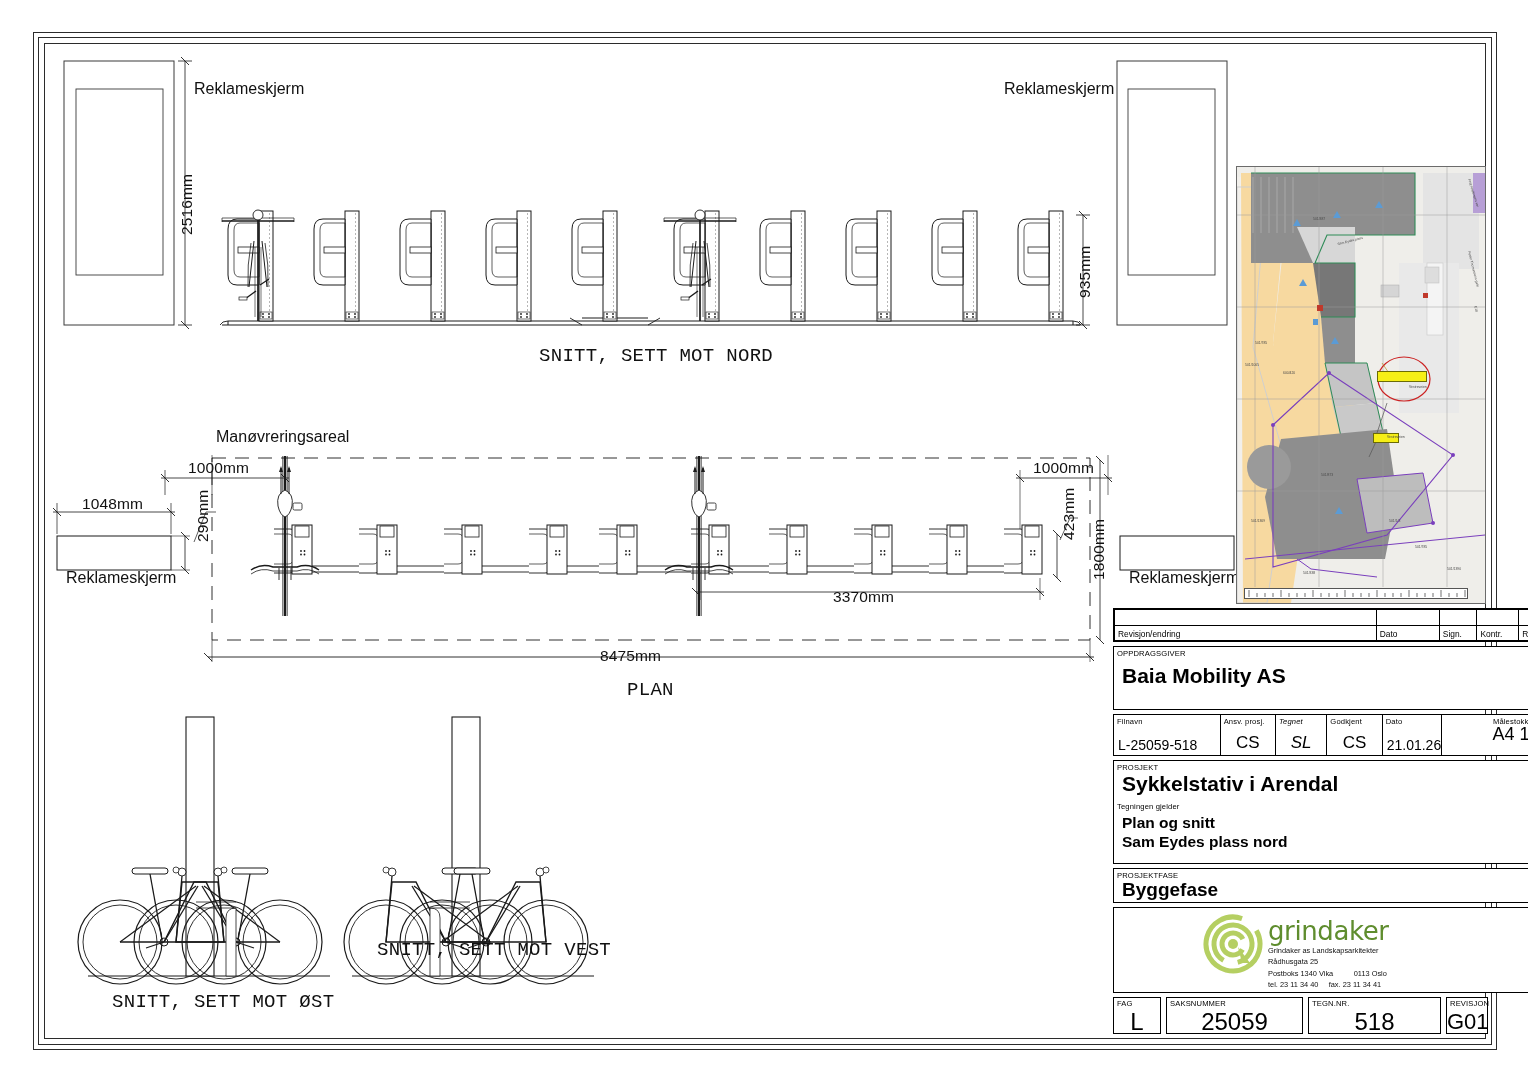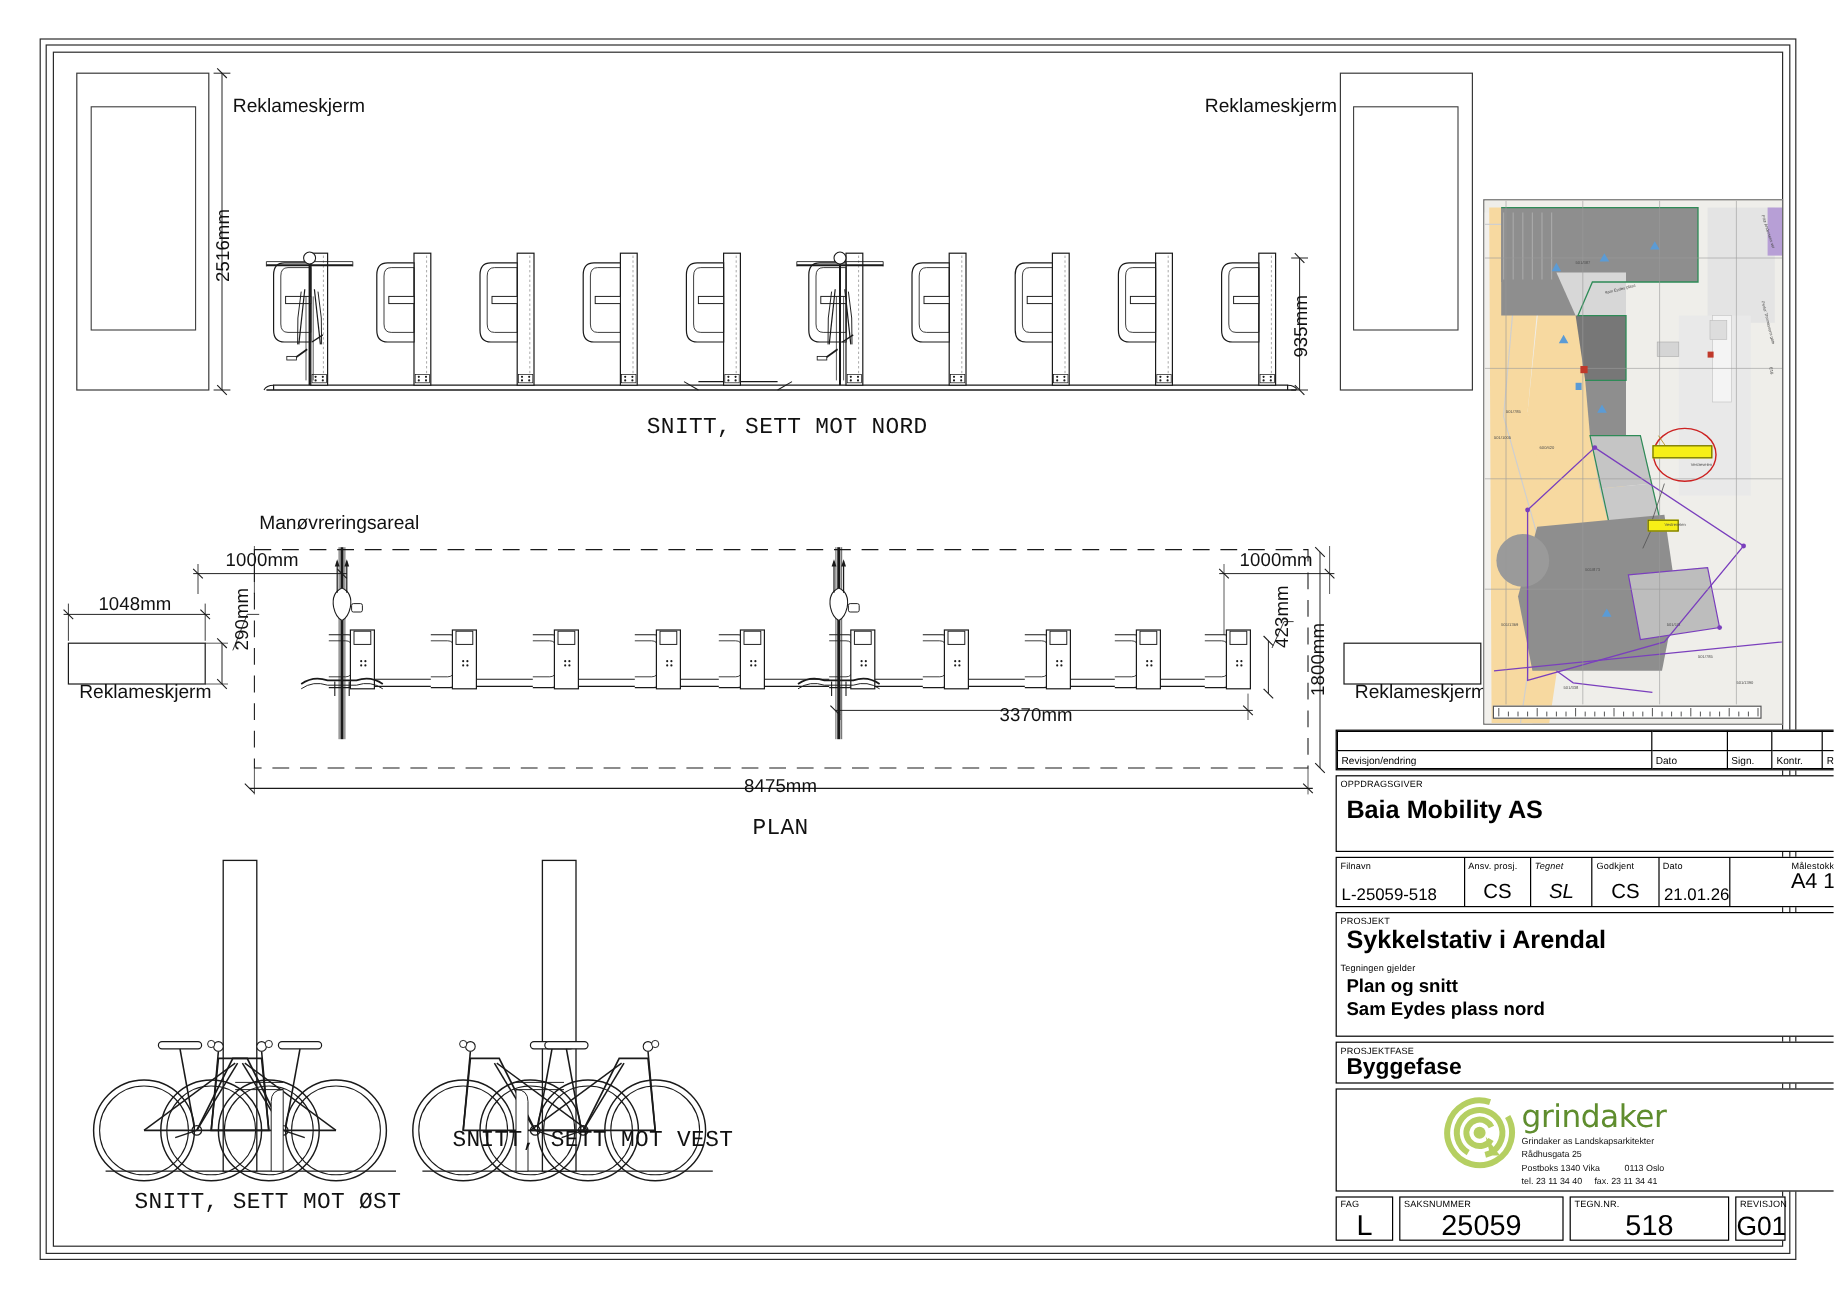--- a/index.html
+++ b/index.html
@@ -389,21 +389,21 @@
   <div class="lbl dim" style="left:1033px;top:459px;">1000mm</div>
   <div class="lbl dim" style="left:82px;top:495px;">1048mm</div>
   <div class="lbl dim dimv" style="left:194px;top:542px;">290mm</div>
   <div class="lbl dim dimv" style="left:1060px;top:540px;">423mm</div>
   <div class="lbl dim dimv" style="left:1090px;top:580px;">1800mm</div>
 
   <div class="lbl note" style="left:66px;top:569px;">Reklameskjerm</div>
   <div class="lbl note" style="left:1129px;top:569px;">Reklameskjerm</div>
 
   <div class="lbl dim" style="left:833px;top:588px;">3370mm</div>
-  <div class="lbl dim" style="left:620px;top:647px;">8475mm</div>
+  <div class="lbl dim" style="left:600px;top:647px;">8475mm</div>
 
   <div class="lbl viewtitle" style="left:627px;top:679px;">PLAN</div>
 
   <div class="lbl viewtitle" style="left:112px;top:991px;">SNITT, SETT MOT ØST</div>
   <div class="lbl viewtitle" style="left:377px;top:939px;">SNITT, SETT MOT VEST</div>
 
   <div class="mapbox">
     <svg viewBox="0 0 248 436" style="width:248px;height:436px;">
       <rect x="0" y="0" width="248" height="436" fill="#efeeea"></rect>
 

